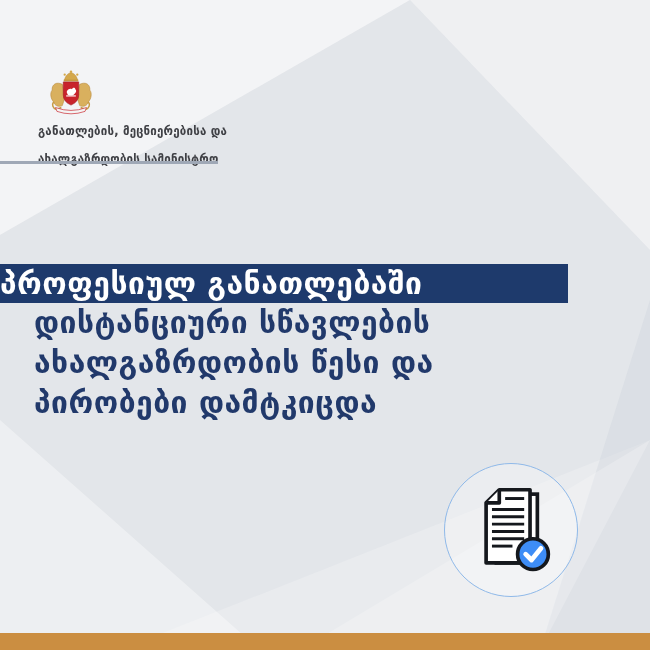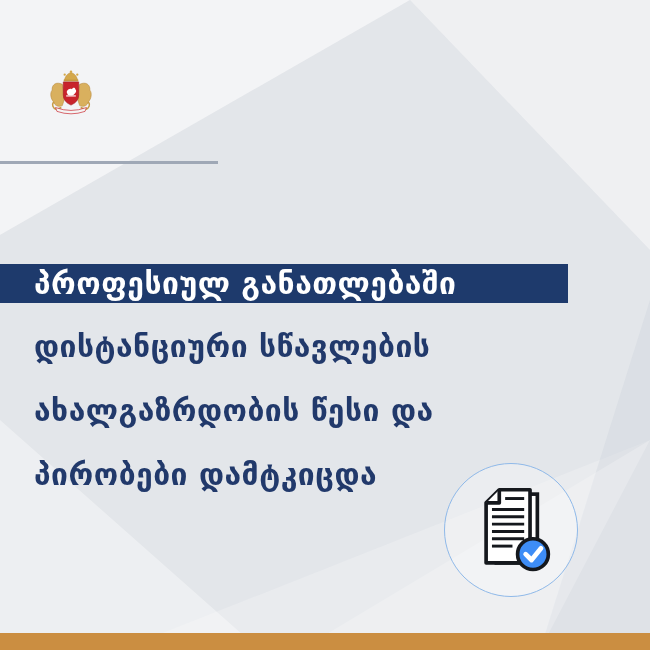--- a/index.html
+++ b/index.html
@@ -27,31 +27,30 @@
     background:#9fa8b6;
   }
 
   
   .headline{position:absolute;left:0;top:264px;width:650px;}
   .headline-bar{
     width:568px;height:39px;box-sizing:border-box;
     background:#1e3a6c;
     color:#ffffff;
     font-size:30px;font-weight:bold;line-height:39px;
-    padding-left:34px;
     letter-spacing:.5px;
     white-space:nowrap;
   }
   .headline-rest{
     padding-left:34px;
     color:#21396b;
     font-size:30px;font-weight:bold;line-height:40px;
     letter-spacing:.5px;
   }
-  .headline-rest div{white-space:nowrap;margin-top:24px;}
+  .headline-rest div{white-space:nowrap;}
 
   
   .badge-circle{
     position:absolute;left:444px;top:463px;width:134px;height:134px;
     border-radius:50%;
     border:1.5px solid #8fb9e9;
     background:rgba(255,255,255,0.28);
     display:flex;align-items:center;justify-content:center;
     box-sizing:border-box;
   }
@@ -90,20 +89,22 @@
     <path d="M96,68 C100,74 98,82 90,84 L80,80" fill="none" stroke="#c79a42" stroke-width="3"></path>
 
     <path d="M44,27 H76 V54 Q76,68 60,75 Q44,68 44,54 Z" fill="#c8242c" stroke="#9d1b22" stroke-width="1.2"></path>
 
     <path d="M51,48 C53,42 58,40 62,42 C64,38 68,38 69,42 C72,44 71,49 67,52 C64,56 56,56 53,53 Z" fill="#ffffff"></path>
     <path d="M50,56 L70,56" stroke="#ffffff" stroke-width="2.4"></path>
 
     <path d="M28,80 Q60,92 92,80 L89,88 Q60,98 31,88 Z" fill="#f4f4f4" stroke="#c8242c" stroke-width="1.4"></path>
   </svg>
 
+  <div class="ministry-name"><span>განათლების, მეცნიერებისა და</span><br>
+<span>ახალგაზრდობის სამინისტრო</span></div>
 
   <div class="divider"></div>
 
   <div class="headline">
     <div class="headline-bar">
       <span>პროფესიულ განათლებაში</span>
     </div>
     <div class="headline-rest">
       <div>დისტანციური სწავლების</div>
       <div>ახალგაზრდობის წესი და</div>

